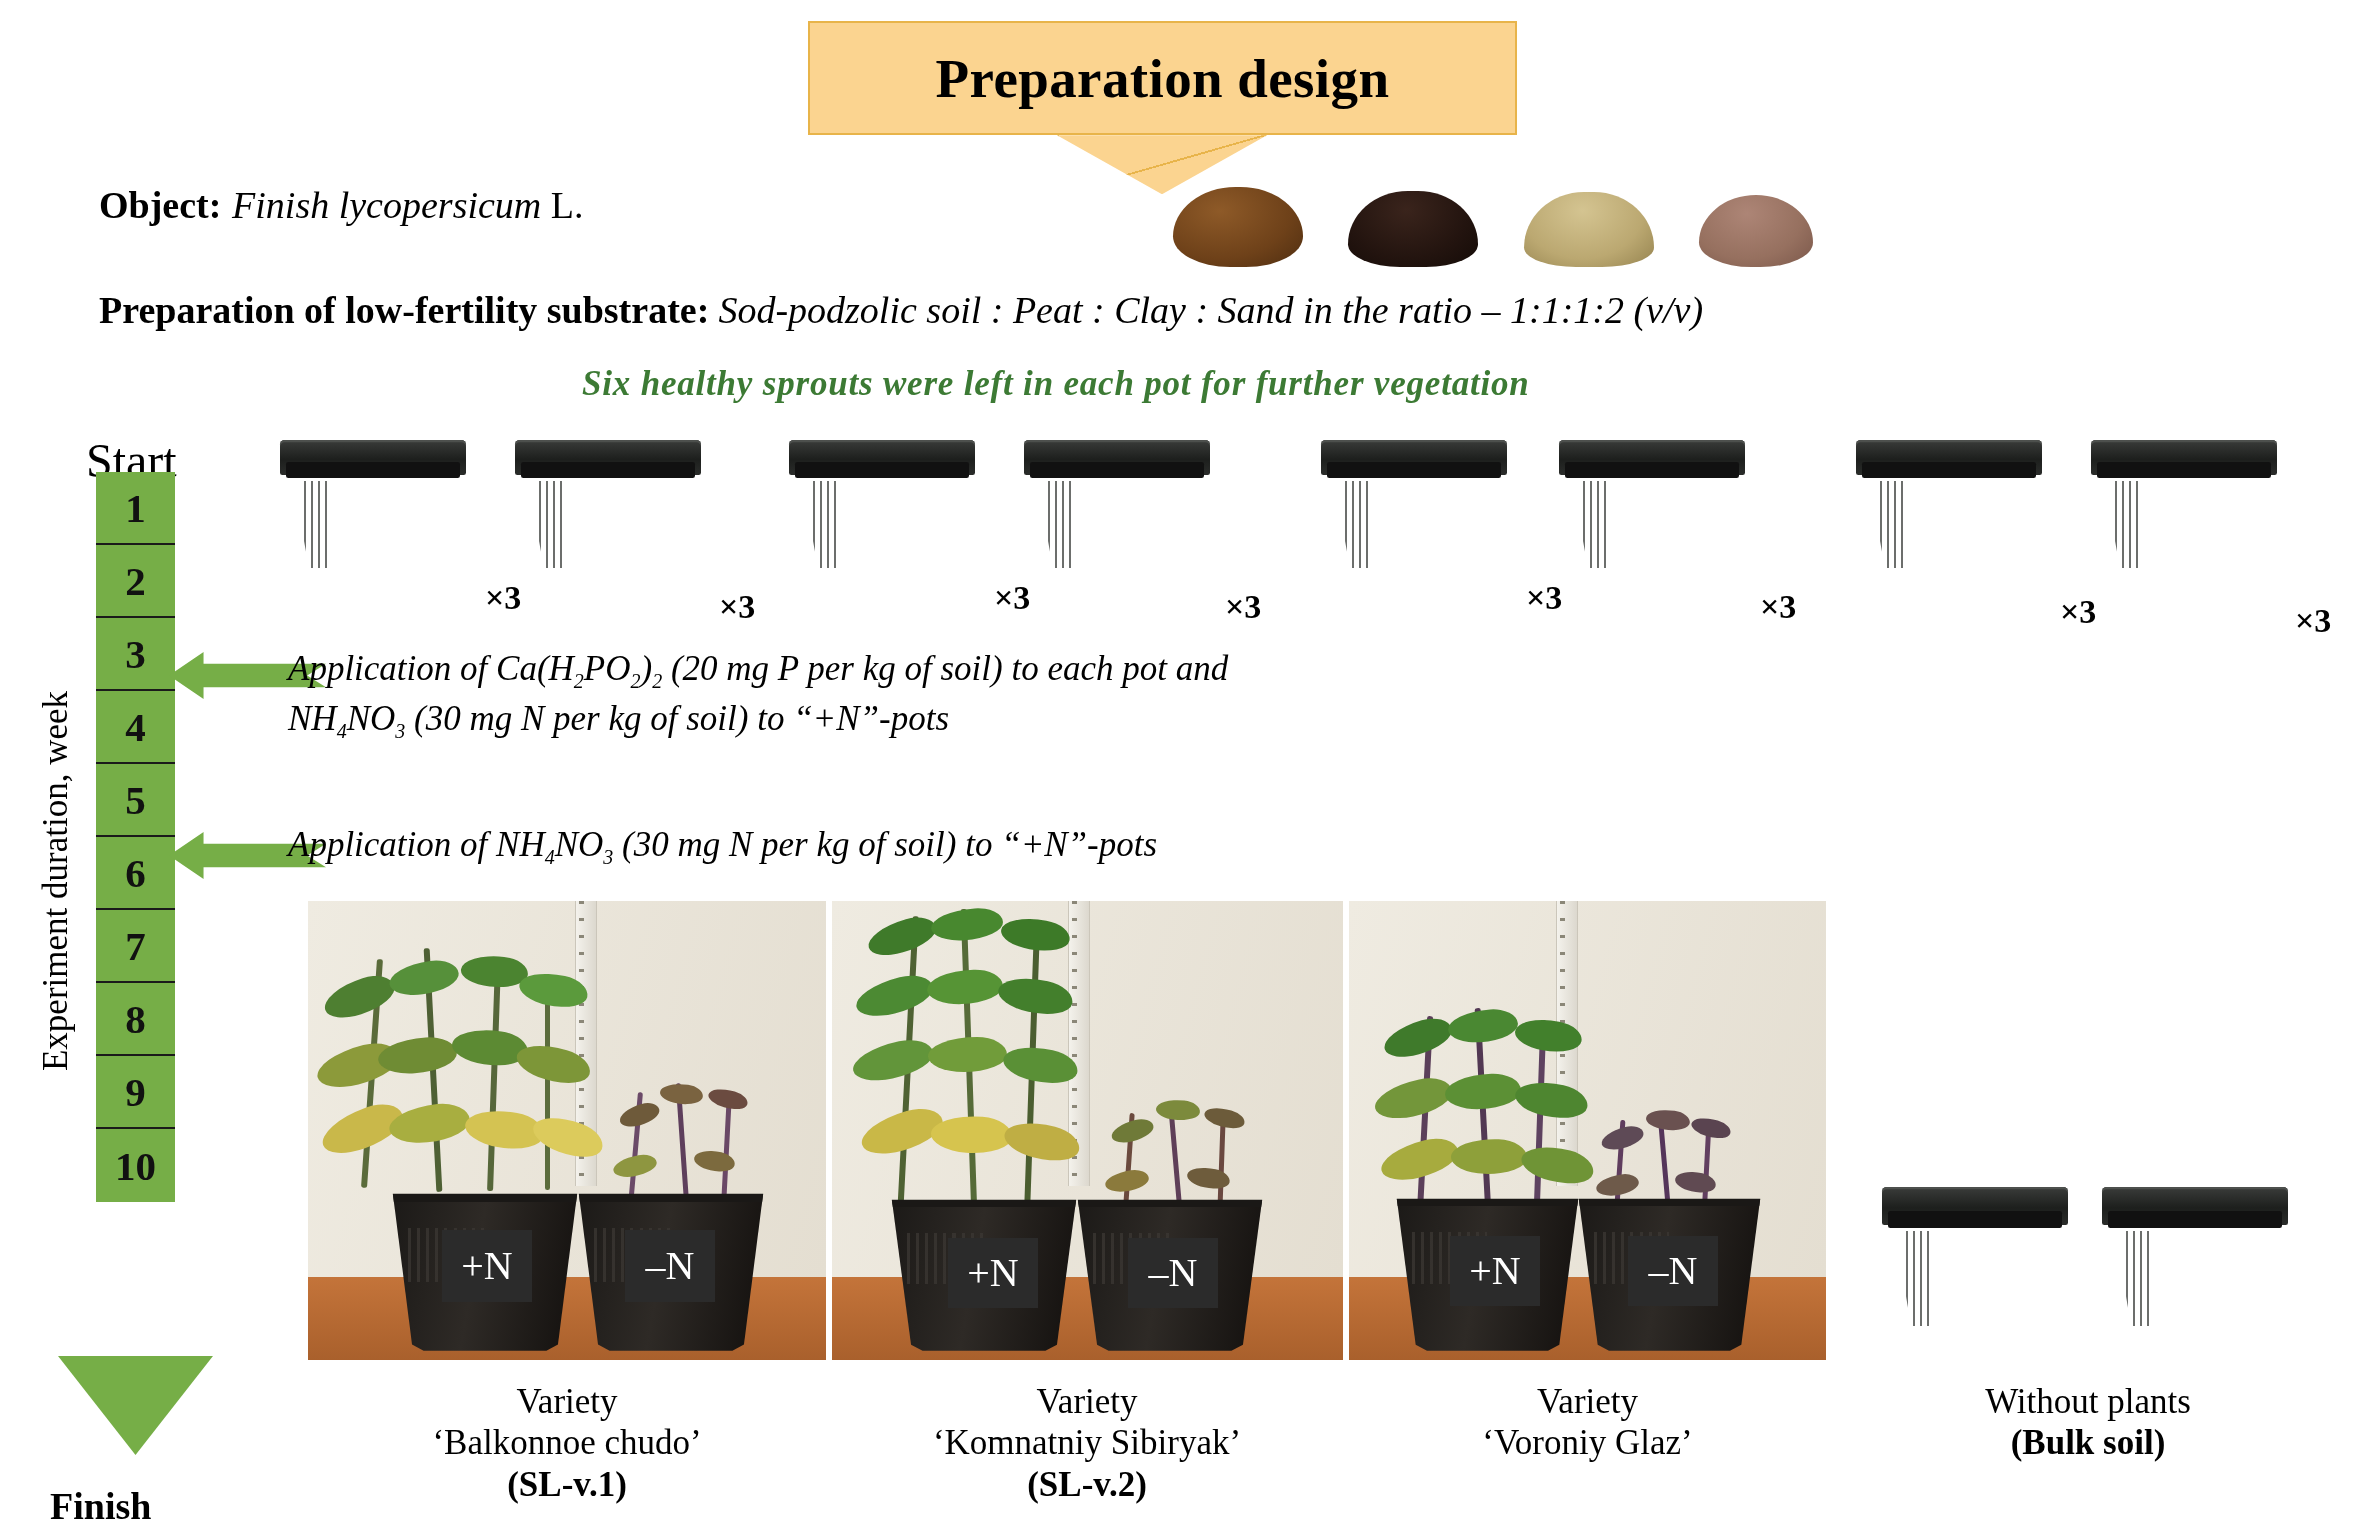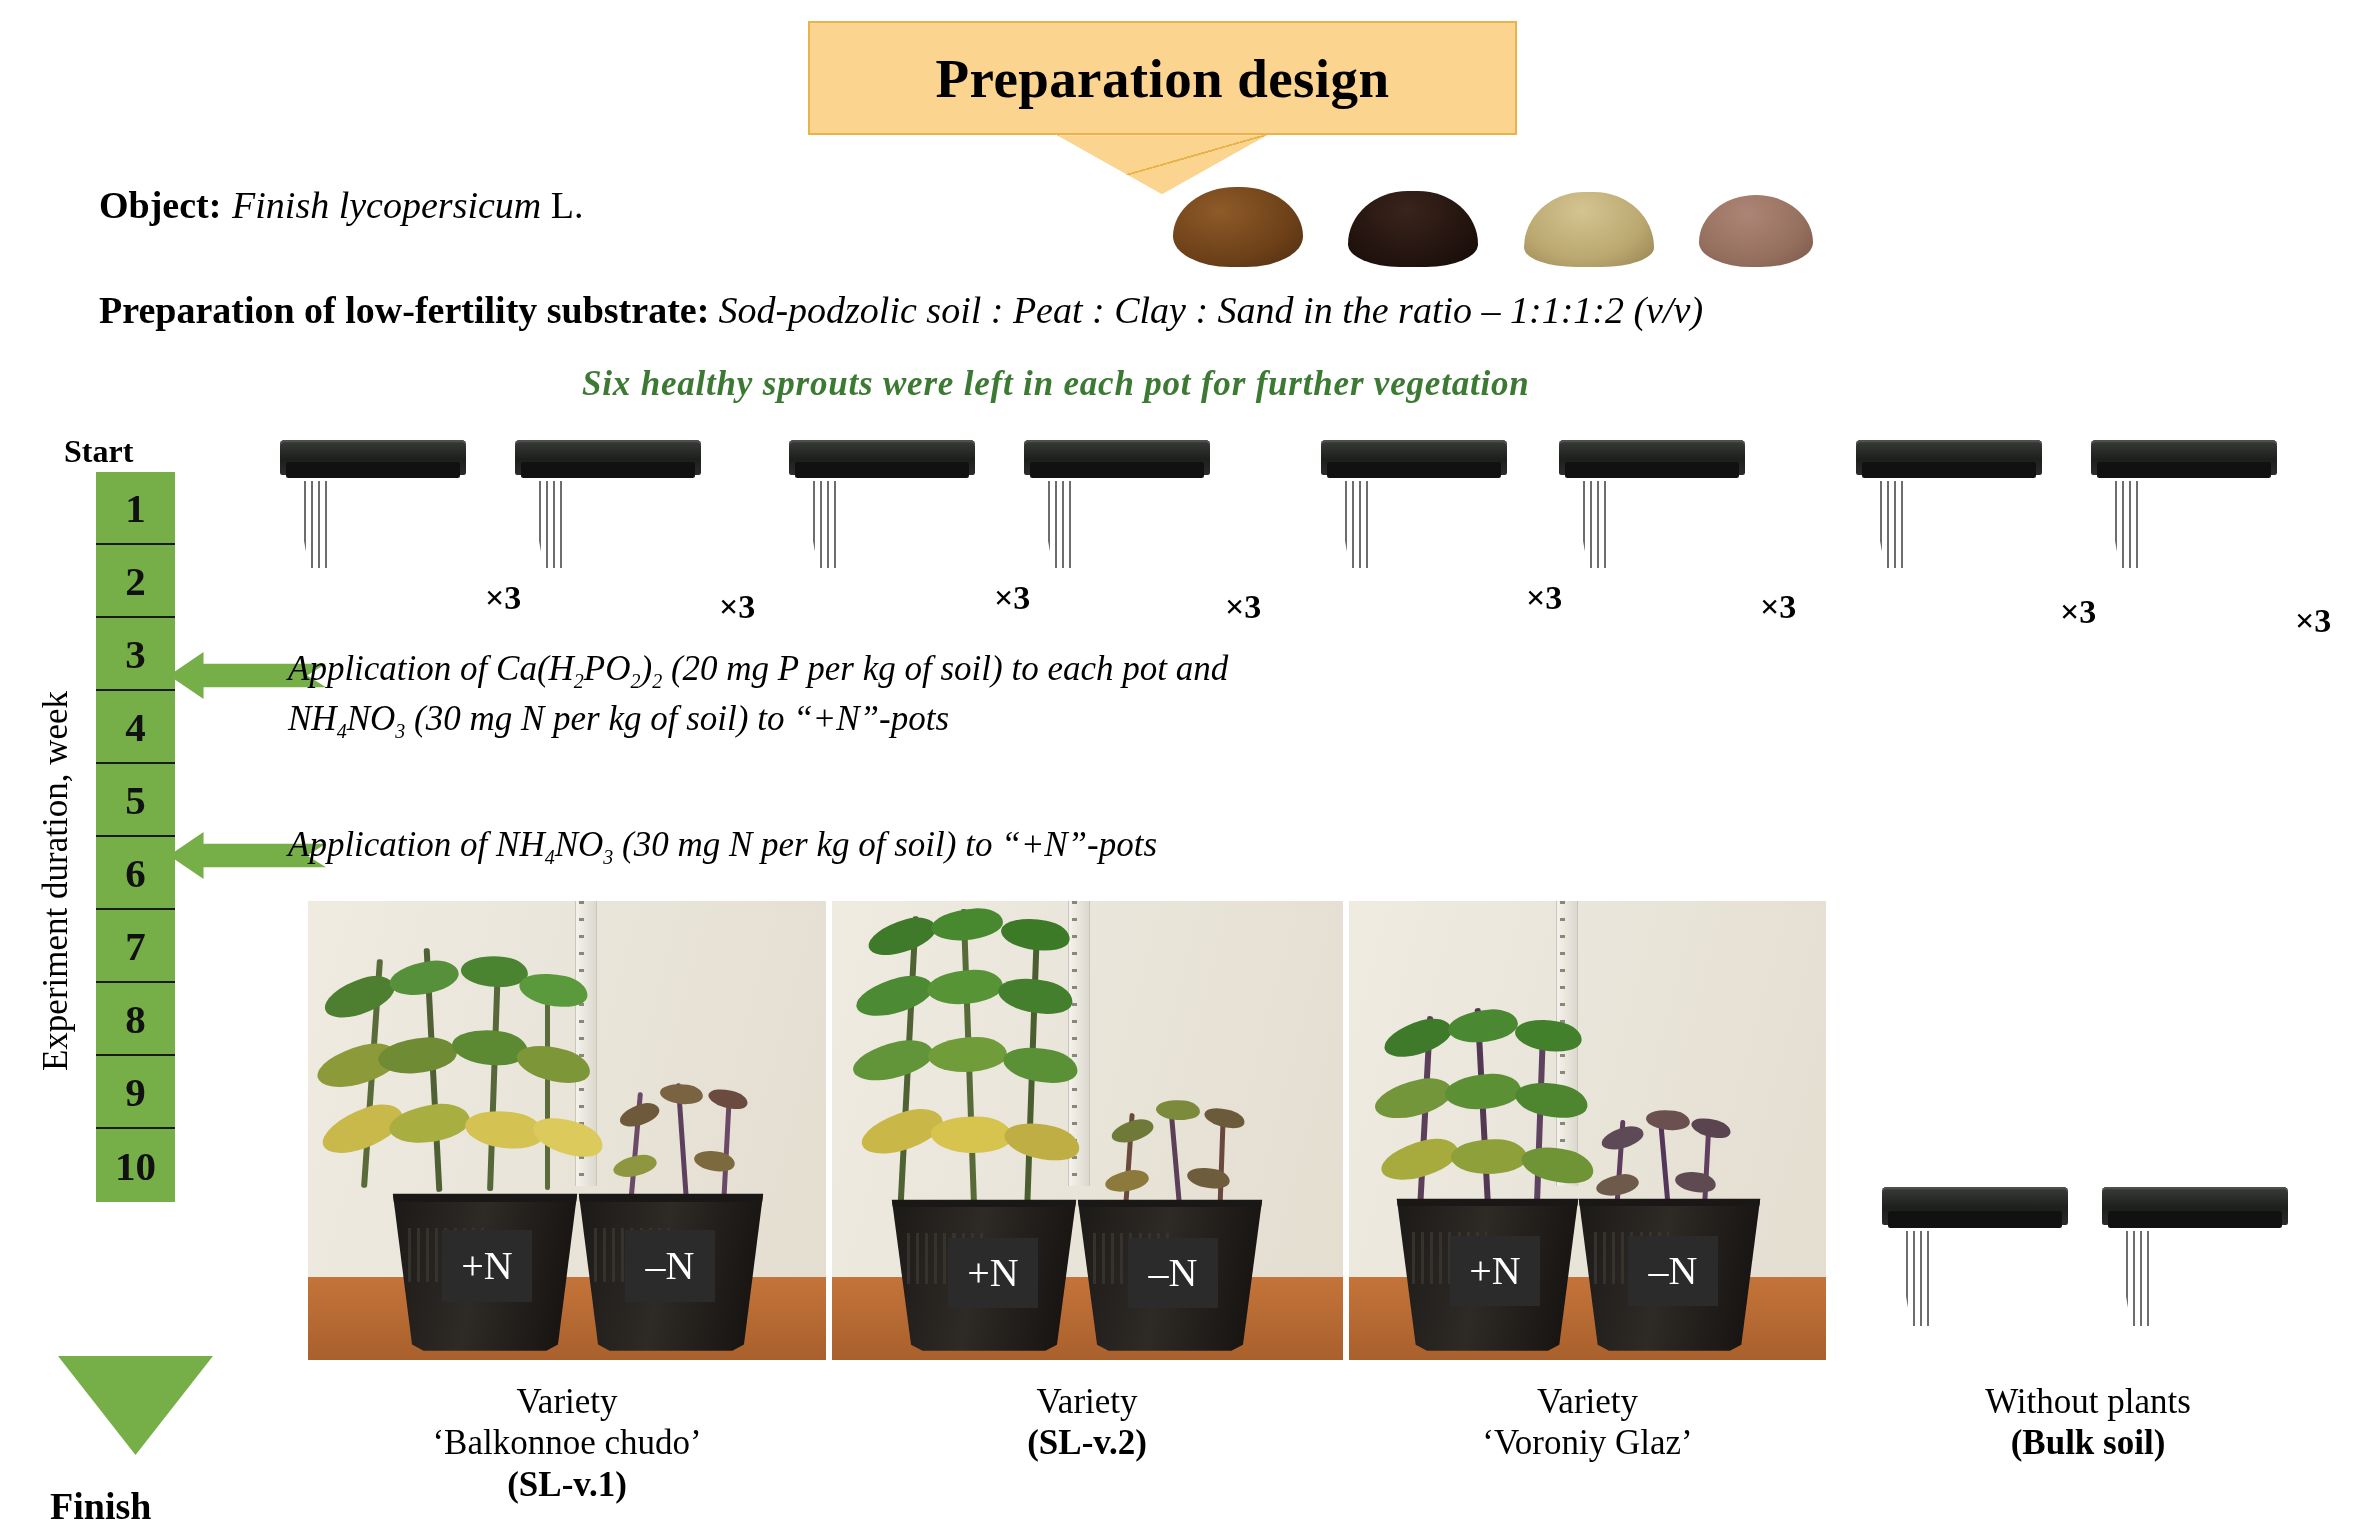--- a/index.html
+++ b/index.html
@@ -51,21 +51,21 @@
   
   #timeline{left:96px;top:472px;width:79px;}
   .tl-cell{
     width:79px;height:73px;background:#76AE47;
     border-bottom:2.3px solid #1a1a1a;
     display:flex;align-items:center;justify-content:center;
     font-size:41px;font-weight:bold;color:#111;box-sizing:border-box;
   }
   .tl-cell:last-child{border-bottom:none;}
   #tl-head{
-    left:64px;top:433px;font-size:32px;font-weight:bold;
+    left:86px;top:433px;font-size:48px;font-weight:normal;
   }
   #tl-foot{left:50px;top:1484px;font-size:38px;font-weight:bold;}
   #tl-arrowhead{
     left:58px;top:1356px;width:155px;height:99px;background:#76AE47;
     clip-path:polygon(0 0,100% 0,50% 100%);
   }
   #tl-axis-label{
     left:-180px;top:861px;width:472px;text-align:center;
     transform:rotate(-90deg);font-size:35px;white-space:nowrap;
   }
@@ -483,20 +483,21 @@
   <div class="plabel" style="top:46%;">–N</div>
 </div>
 
 <div class="cap" style="left:308px;top:1381px;width:518px;">
   <div>Variety</div>
   <div>‘Balkonnoe chudo’</div>
   <div class="b">(SL-v.1)</div>
 </div>
 <div class="cap" style="left:824px;top:1381px;width:526px;">
   <div>Variety</div>
+  <div>‘Komnatniy Sibiryak’</div>
   <div class="b">(SL-v.2)</div>
 </div>
 <div class="cap" style="left:1349px;top:1381px;width:477px;">
   <div>Variety</div>
   <div>‘Voroniy Glaz’</div>
 </div>
 <div class="cap" style="left:1852px;top:1381px;width:472px;">
   <div>Without plants</div>
   <div class="b">(Bulk soil)</div>
 </div>

